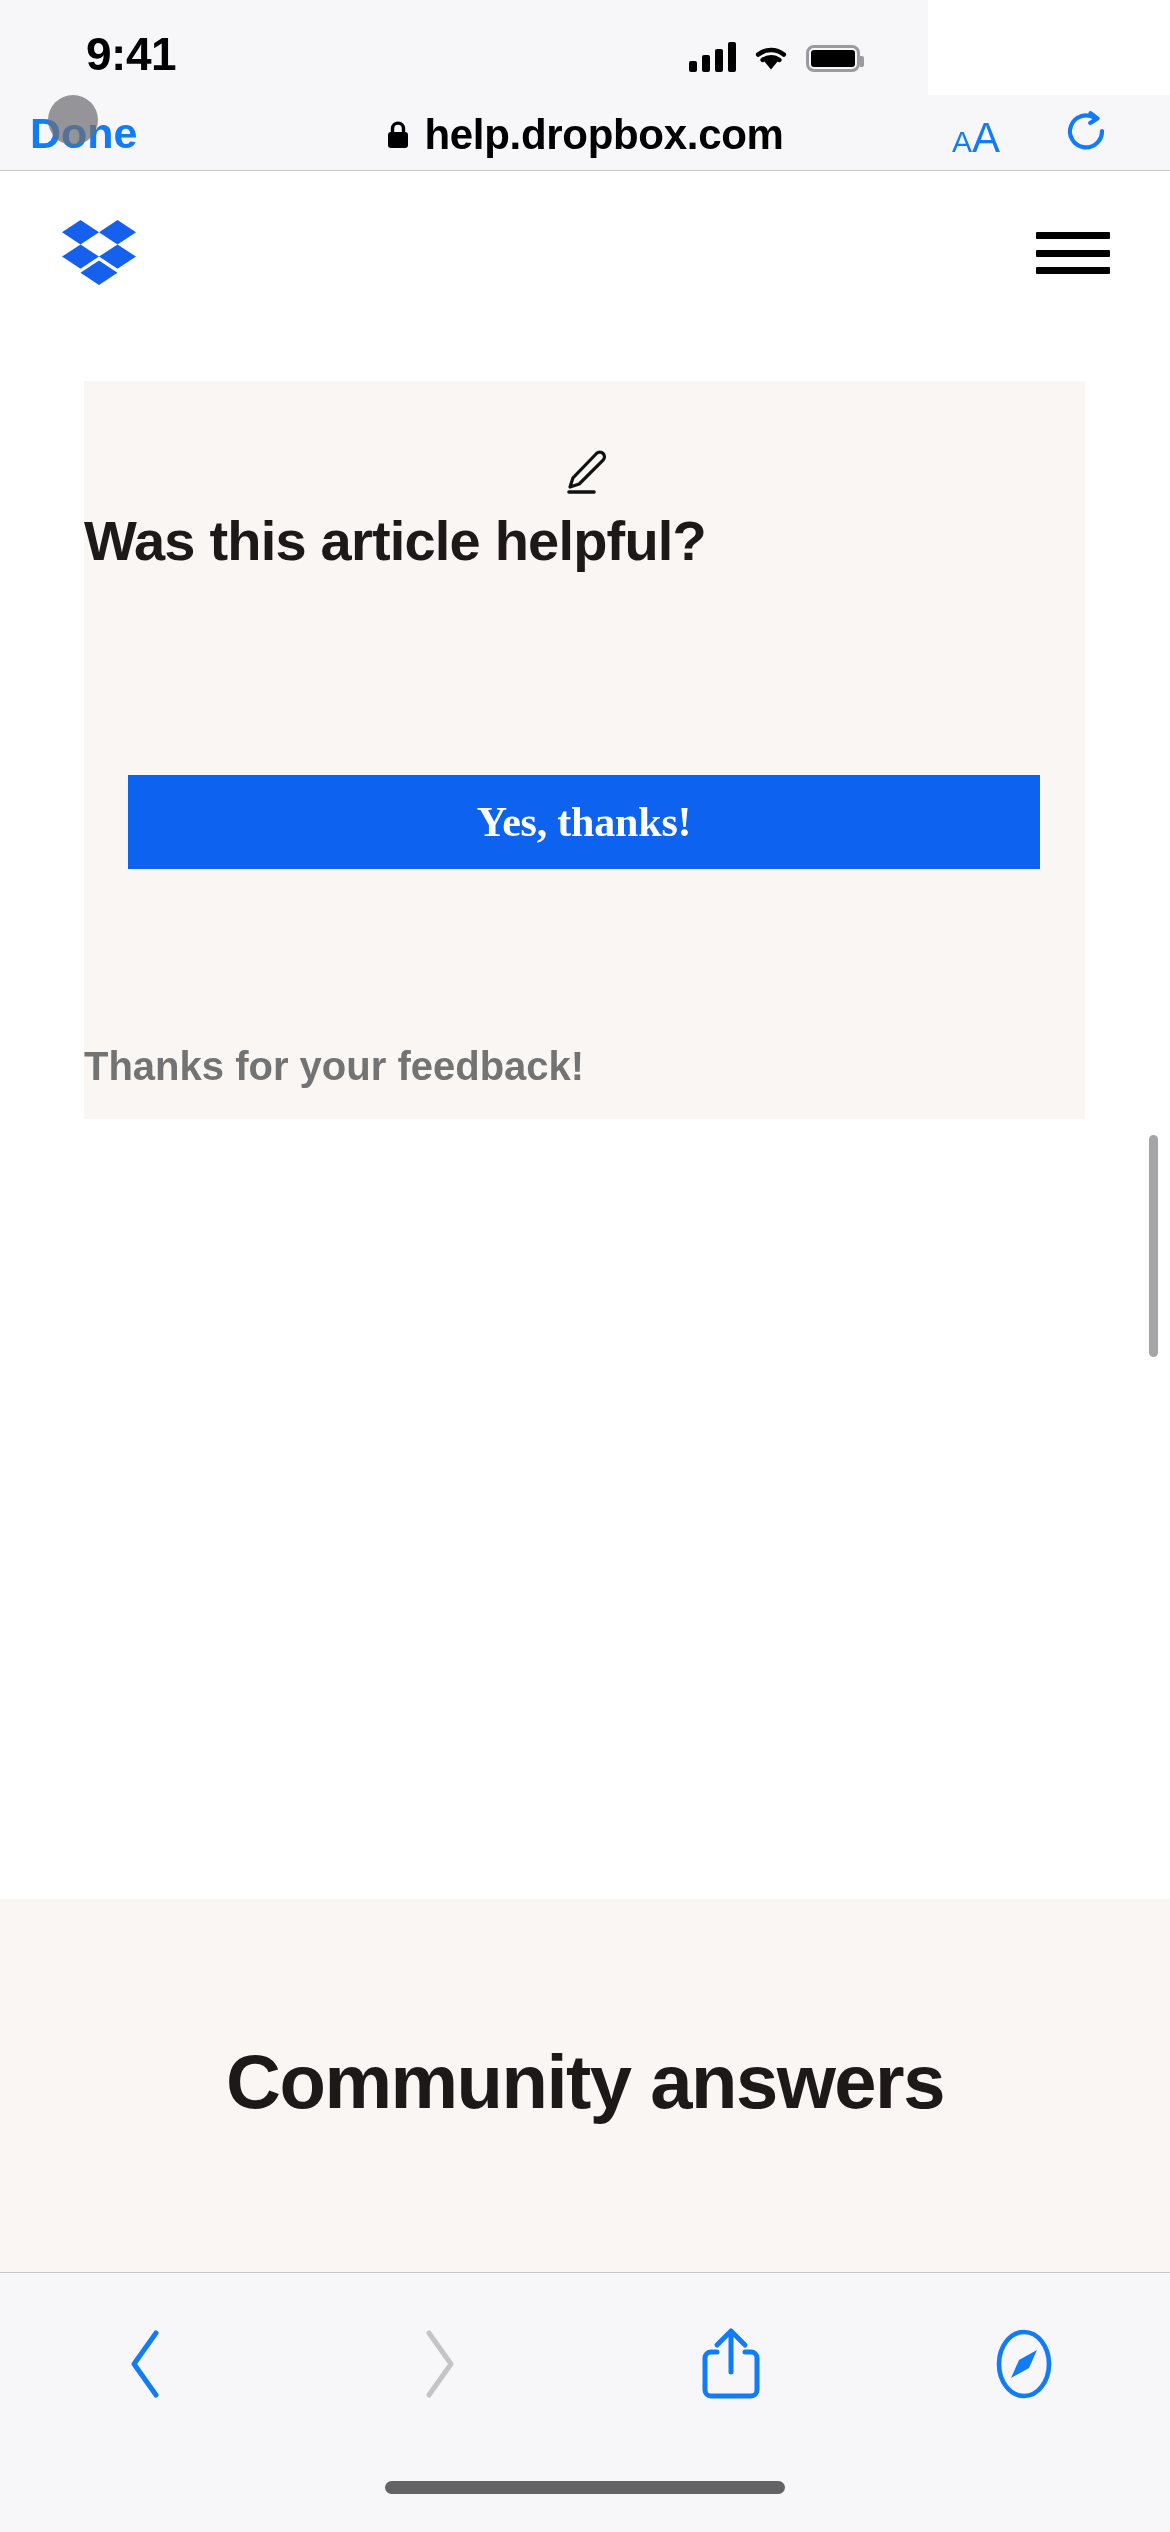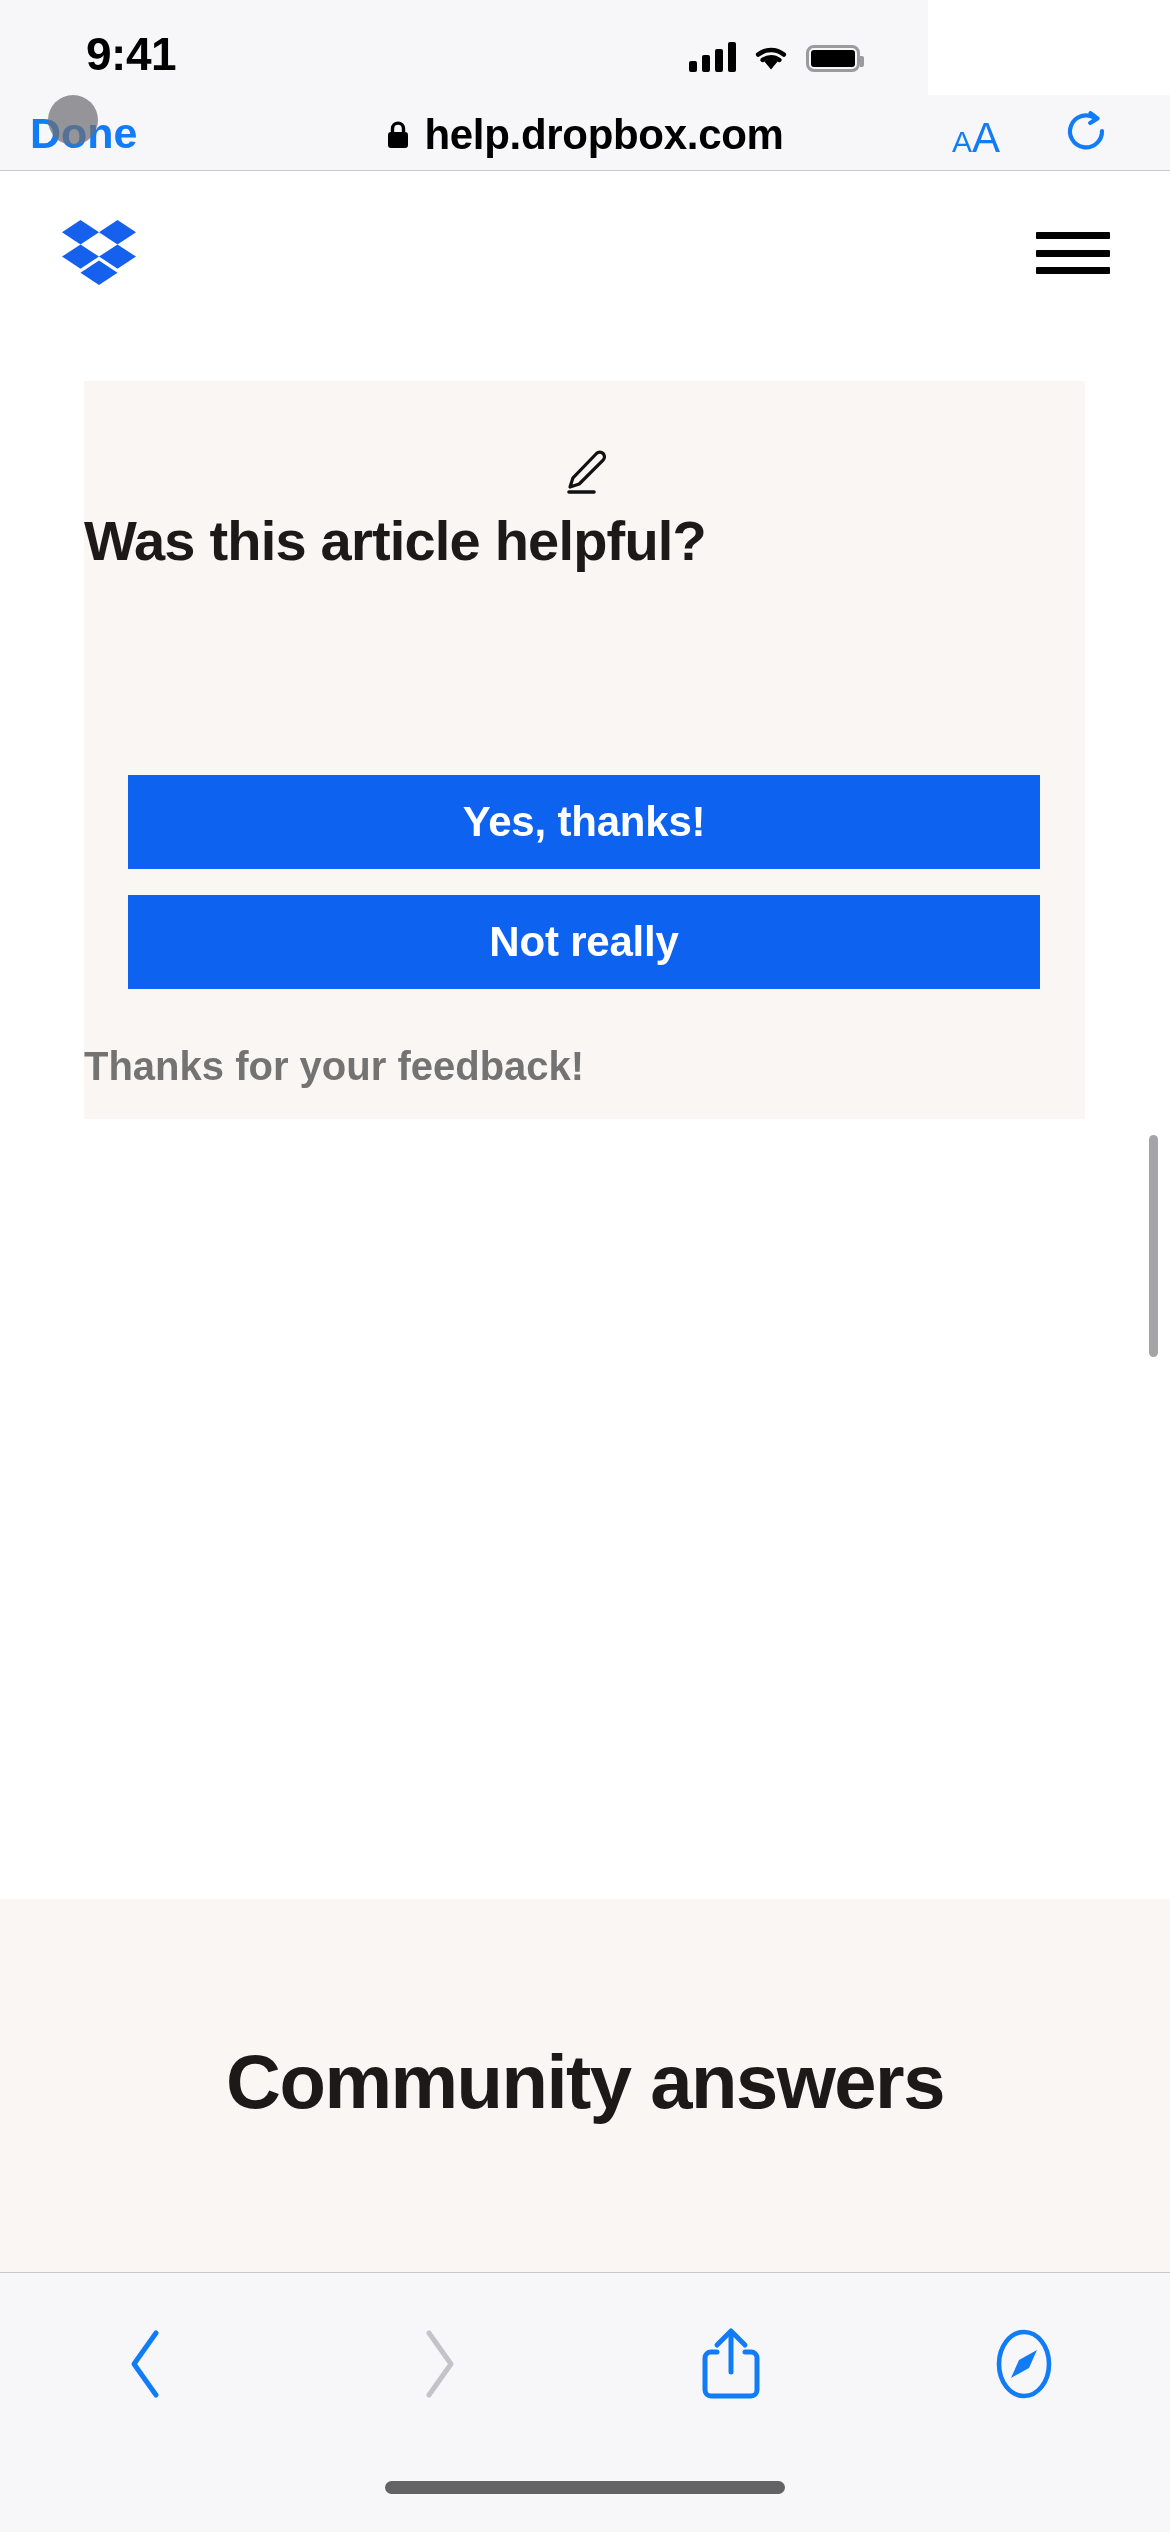--- a/index.html
+++ b/index.html
@@ -115,21 +115,21 @@
   .pencil{ width:46px; height:46px; display:block; }
   .fb-heading{
     position:absolute; left:0; right:0; top:127px;
     text-align:left; font-size:56px; font-weight:700;
     color:#1e1919; letter-spacing:-0.8px;
   }
   .fb-btn{
     position:absolute; left:44px; width:912px; height:94px;
     background:#0d62f0; border:none; cursor:pointer;
     color:#fff; font-size:42px; font-weight:700;
-    font-family:Liberation Sans, sans-serif;
+    font-family:Liberation Serif, serif;
     display:flex; align-items:center; justify-content:center;
     letter-spacing:-0.2px;
   }
   .fb-btn-yes{ top:394px; }
   .fb-btn-no { top:514px; }
   .fb-thanks{
     position:absolute; left:0; right:0; top:665px;
     text-align:left; font-size:40px; color:#737373; font-weight:700;
   }
   .fb-thanks-pos{ top:663px; }
@@ -236,21 +236,20 @@
 
     <div class="feedback-card">
       <div class="pencil-wrap">
         <svg class="pencil" viewBox="0 0 46 46">
           <path d="M34.5 4.5 a4.6 4.6 0 0 1 6.6 6.6 L17.2 35 L8 38 L11 28.8 Z" fill="none" stroke="#111" stroke-width="3.2" stroke-linejoin="round"></path>
           <line x1="7" y1="43" x2="32" y2="43" stroke="#111" stroke-width="3.6" stroke-linecap="round"></line>
         </svg>
       </div>
       <div class="fb-heading">Was this article helpful?</div>
       <button class="fb-btn fb-btn-yes">Yes, thanks!</button>
-      <button class="fb-btn fb-btn-no">Not really</button>
       <div class="fb-thanks fb-thanks-pos">Thanks for your feedback!</div>
     </div>
 
     <div class="community">
       <div class="community-title">Community answers</div>
     </div>
 
   </div>
 
   <div class="scrollbar"></div>

